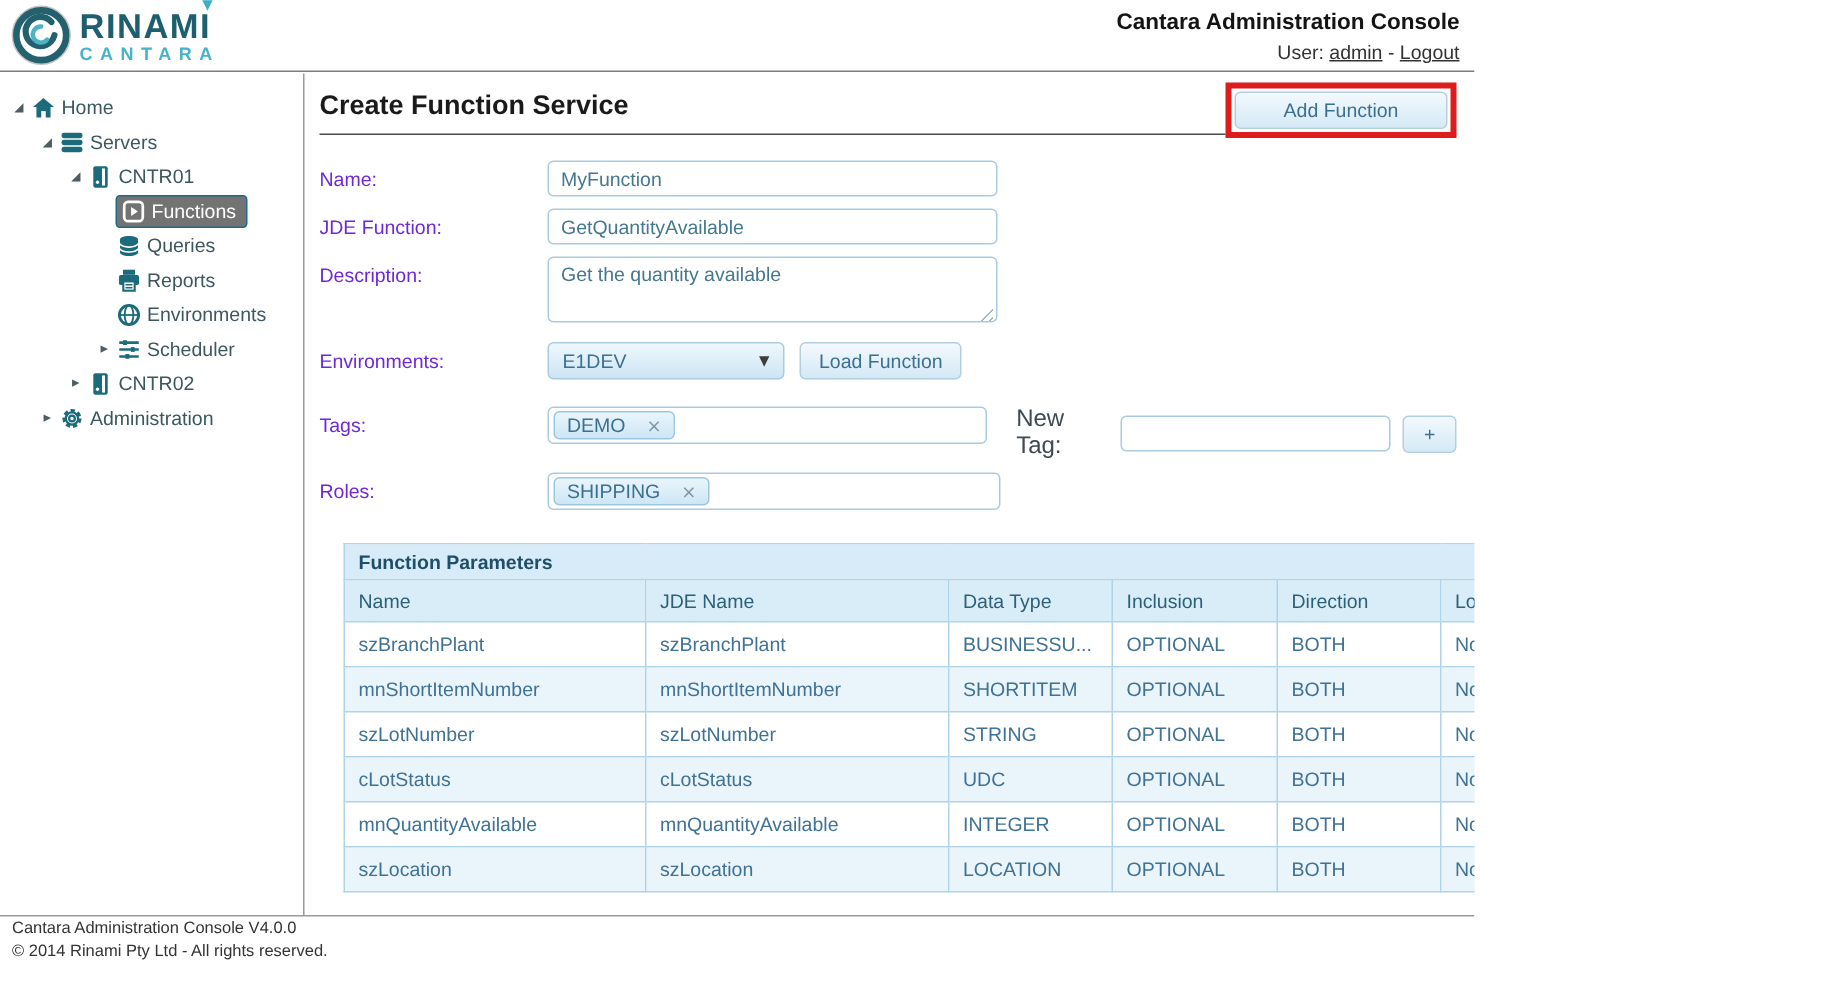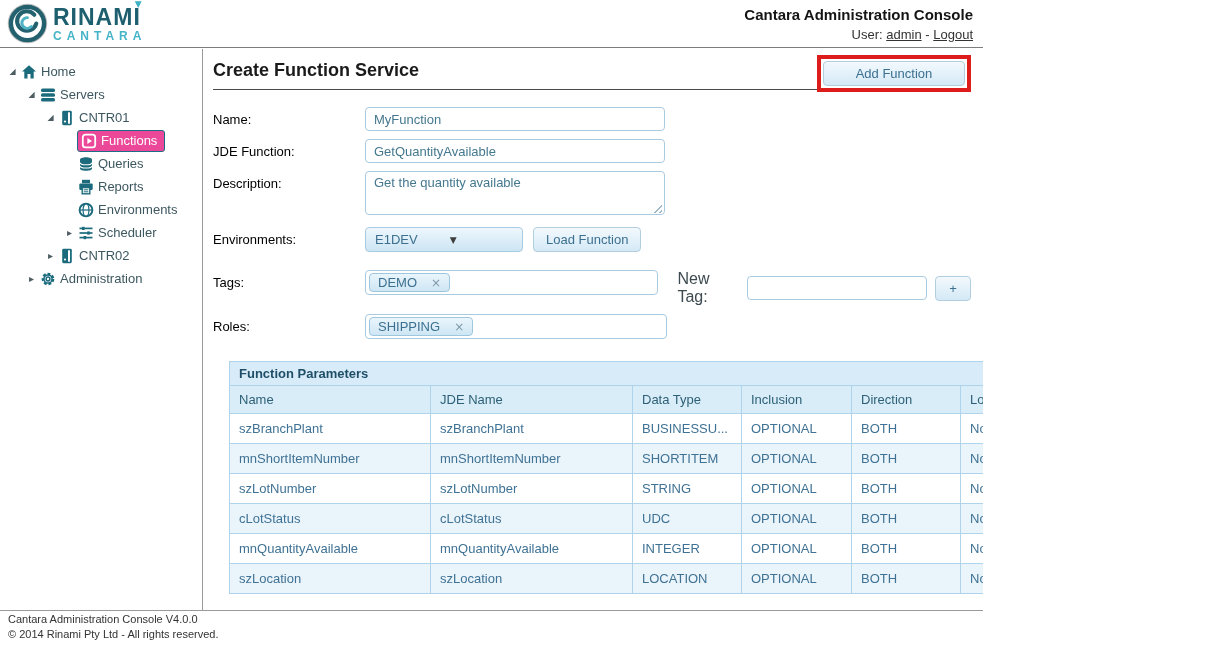--- a/index.html
+++ b/index.html
@@ -24,46 +24,46 @@
 
   
   .sidebar { position:absolute; top:49px; left:0; width:203px; bottom:44px; border-right:1px solid #9a9a9a; padding-top:11px; }
   .tree-row { display:flex; align-items:center; height:23px; font-size:13px; color:#3c575f; cursor:pointer; white-space:nowrap; }
   .tw { flex:0 0 15px; width:15px; text-align:center; color:#4d5d62; font-family:"DejaVu Sans",sans-serif; }
   .arrow-expanded { font-size:8px; }
   .arrow-collapsed { font-size:10px; }
   .tree-icon { width:17px; height:16px; margin-right:4px; color:#1c6b7d; display:inline-flex; align-items:center; justify-content:center; flex:0 0 17px; }
   .tree-icon svg { width:16px; height:16px; }
   .lvl0 { padding-left:5px; } .lvl1 { padding-left:24px; } .lvl2 { padding-left:43px; } .lvl3 { padding-left:62px; }
-  .tree-selected { display:flex; align-items:center; background:#ec4899; border:1px solid #1f6b87; border-radius:3px; color:#fff; padding:2px 7px 2px 2px; }
+  .tree-selected { display:flex; align-items:center; background:#737373; border:1px solid #1f6b87; border-radius:3px; color:#fff; padding:2px 7px 2px 2px; }
   .tree-selected .tree-icon { color:#fff; }
 
   
   .main { position:absolute; left:204px; top:48px; right:0; bottom:44px; padding:0 12px 0 9px; }
   .main-header { position:relative; height:42px; border-bottom:1px solid #4a4a4a; }
   .page-title { position:absolute; left:0; top:12px; font-size:18px; font-weight:bold; color:#1a1a1a; }
   .add-wrap { position:absolute; right:0; top:7px; border:4px solid #dd1c1c; padding:2px; background:#fff; }
   .btn { background:linear-gradient(#f3f9fd,#d4e9f6); border:1px solid #b2cedf; border-radius:4px;
          color:#3c7090; font-size:13px; padding:4px 12px; cursor:pointer; font-family:inherit; }
   .add-btn { width:142px; padding:4px 6px; }
 
   
   .form { margin-top:17px; }
   .frow { display:flex; align-items:flex-start; margin-bottom:8px; }
-  .flabel { flex:0 0 152px; width:152px; font-size:13px; color:#000000; padding-top:5px; }
+  .flabel { flex:0 0 152px; width:152px; font-size:13px; color:#6d28d9; padding-top:5px; }
   .tinput { width:300px; height:24px; border:1px solid #a9cbe1; border-radius:4px; font-size:13px;
             color:#44788f; padding:0 8px; font-family:inherit; outline:none; background:#fff; }
   .ta-wrap { position:relative; display:inline-block; }
   .tarea { width:300px; height:44px; border:1px solid #a9cbe1; border-radius:4px; font-size:13px;
            color:#44788f; padding:3px 8px; font-family:inherit; resize:none; outline:none; }
   .ta-wrap::after { content:""; position:absolute; right:3px; bottom:6px; width:9px; height:9px;
            background:repeating-linear-gradient(135deg,#9cb8c8 0 1px,transparent 1px 3.5px);
            clip-path:polygon(100% 0,100% 100%,0 100%); }
   .selectbox { width:158px; height:25px; background:linear-gradient(#eef7fd,#cde5f4); border:1px solid #a9cbe1;
-           border-radius:4px; display:flex; align-items:center; 
+           border-radius:4px; display:flex; align-items:center; justify-content:space-between;
            padding:0 9px; color:#3c7090; font-size:13px; cursor:pointer;gap:32px; }
   .sel-arrow { font-size:9px; color:#3d3d3d; font-family:"DejaVu Sans",sans-serif; }
   .env-row .btn { margin-left:10px; }
   .chips-input { width:302px; height:25px; border:1px solid #a9cbe1; border-radius:4px; display:flex;
            align-items:center; padding:1px 3px; background:#fff; }
   .chip { background:linear-gradient(#eaf5fc,#cee6f4); border:1px solid #9dc6df; border-radius:4px;
            font-size:13px; color:#3c7090; padding:1px 8px; display:inline-flex; align-items:flex-end; gap:14px; cursor:default; }
   .chip-x { color:#7d98a8; font-size:12px; cursor:pointer; font-family:"DejaVu Sans",sans-serif; }
   .newtag-group { display:flex; align-items:center; margin-left:19px; }
   .newtag-label { font-size:16px; color:#3d4a50; margin-right:9px; }

